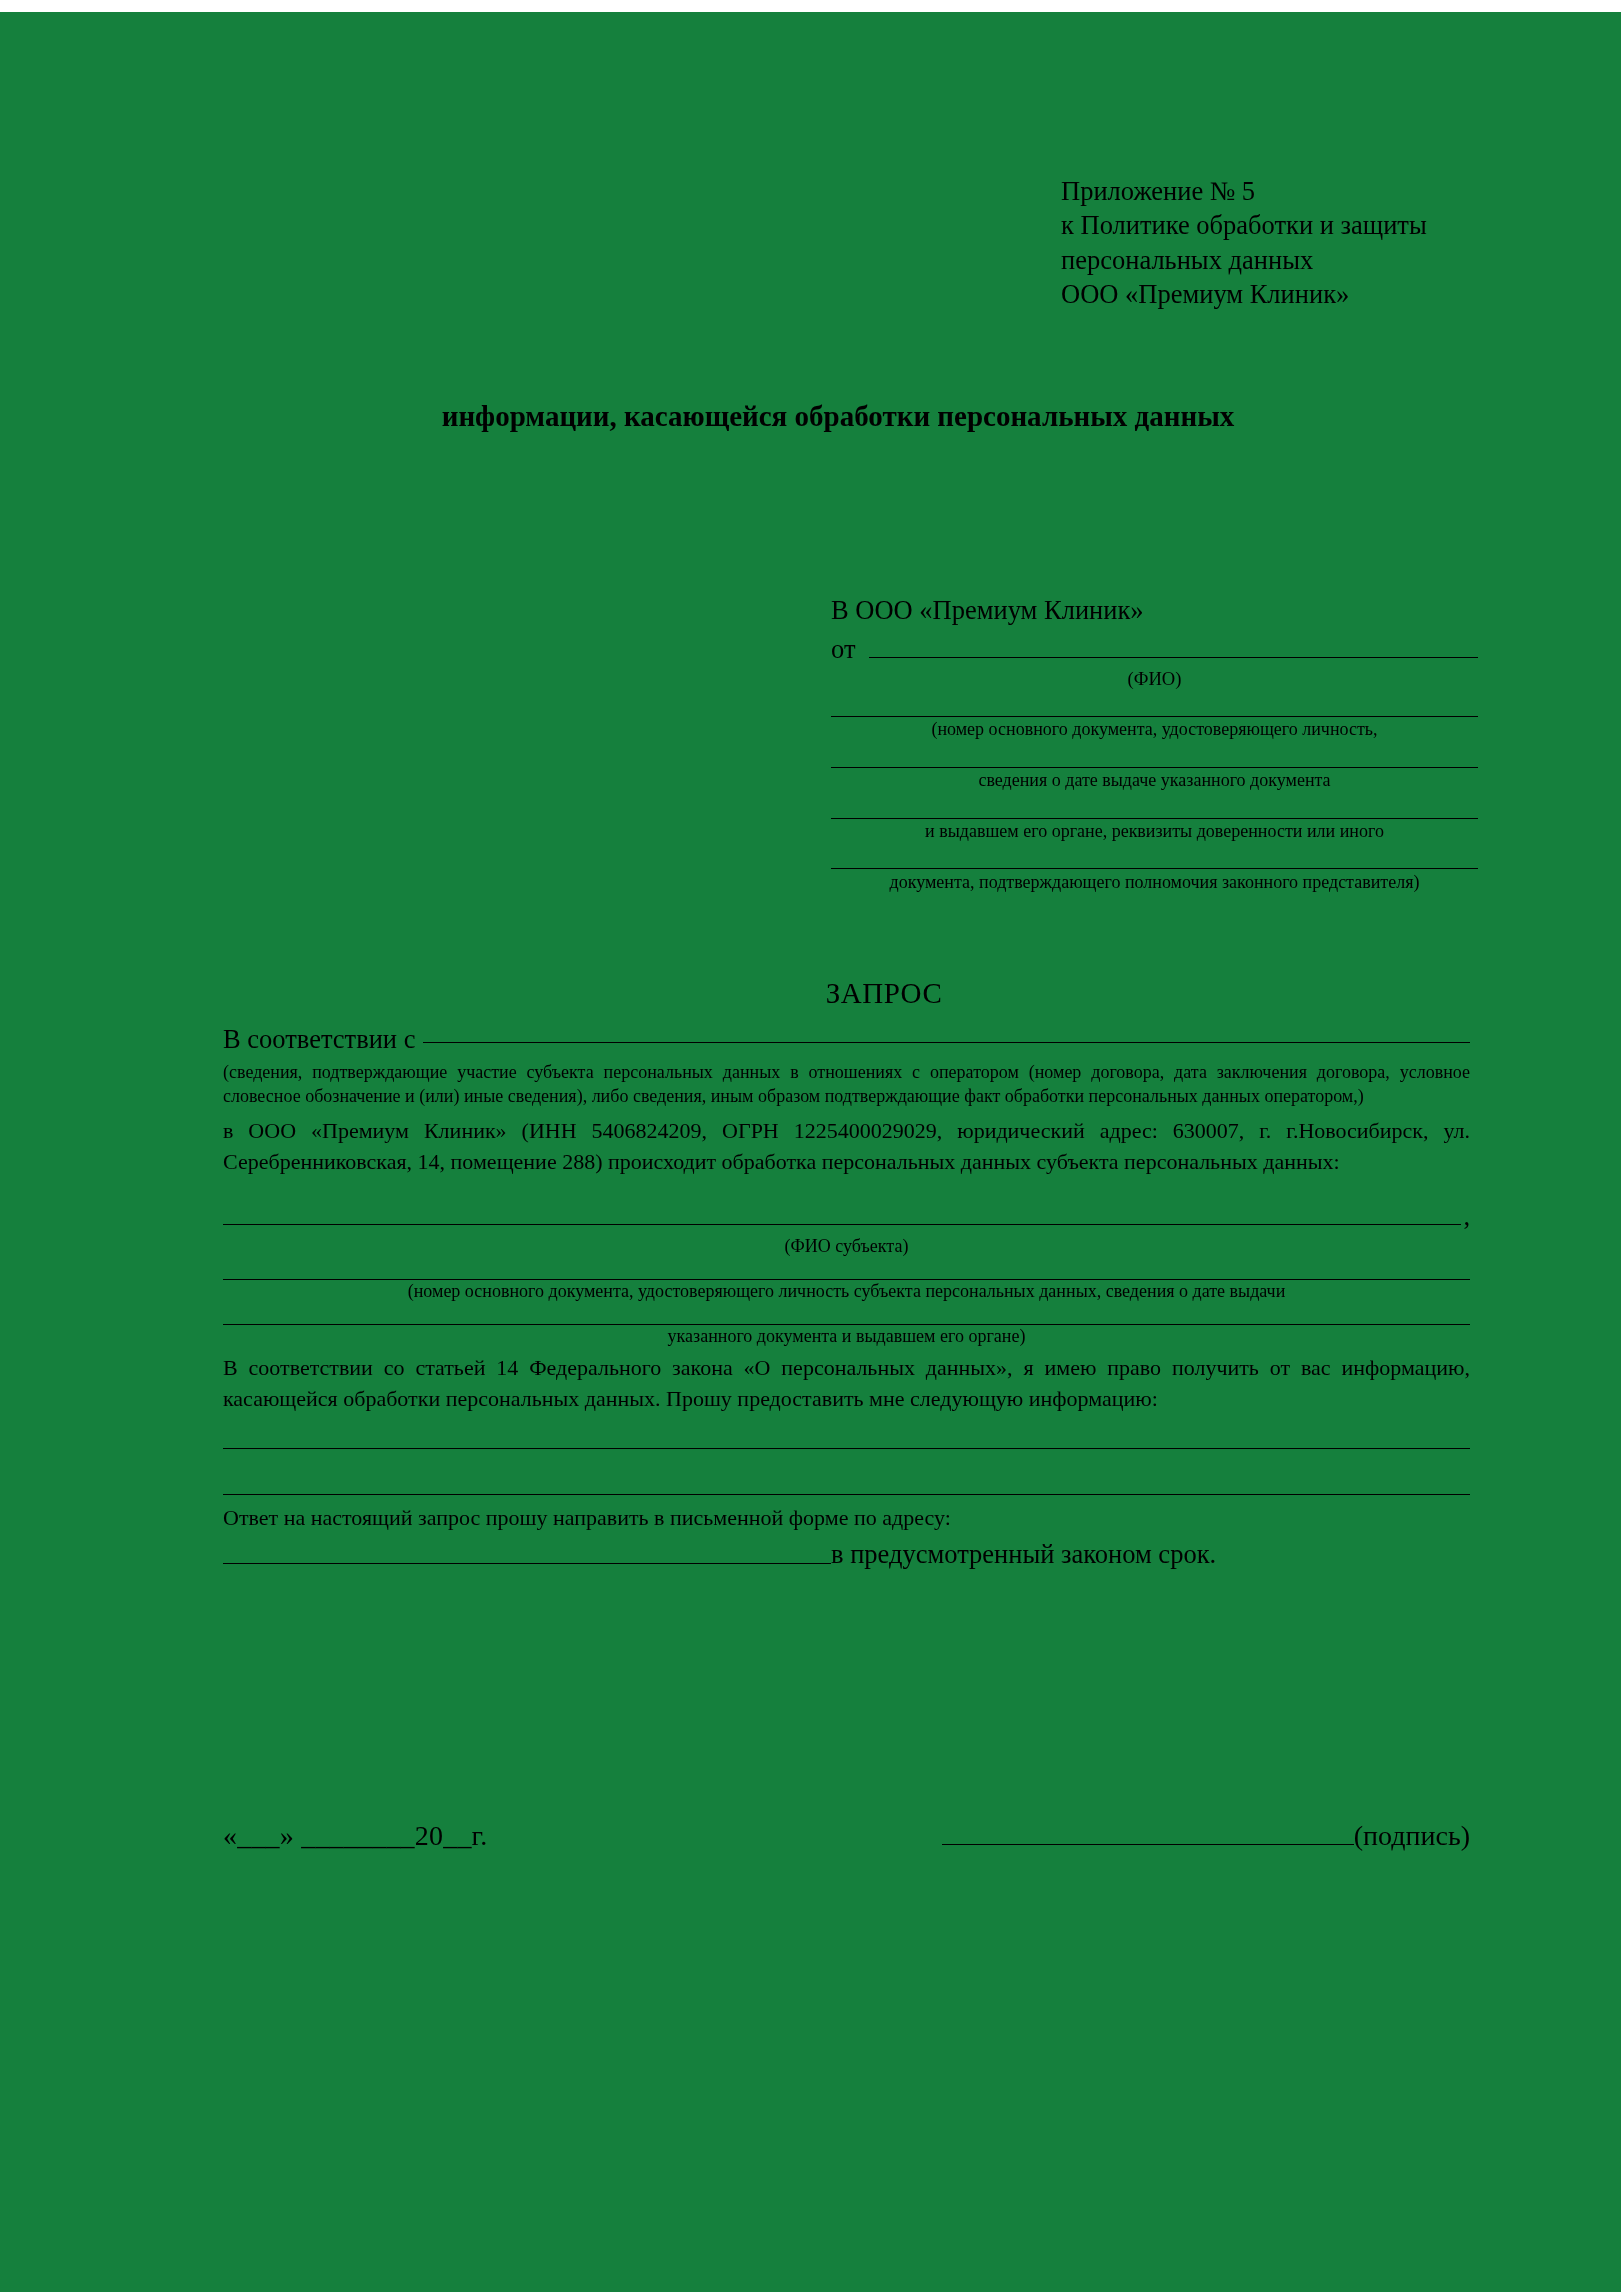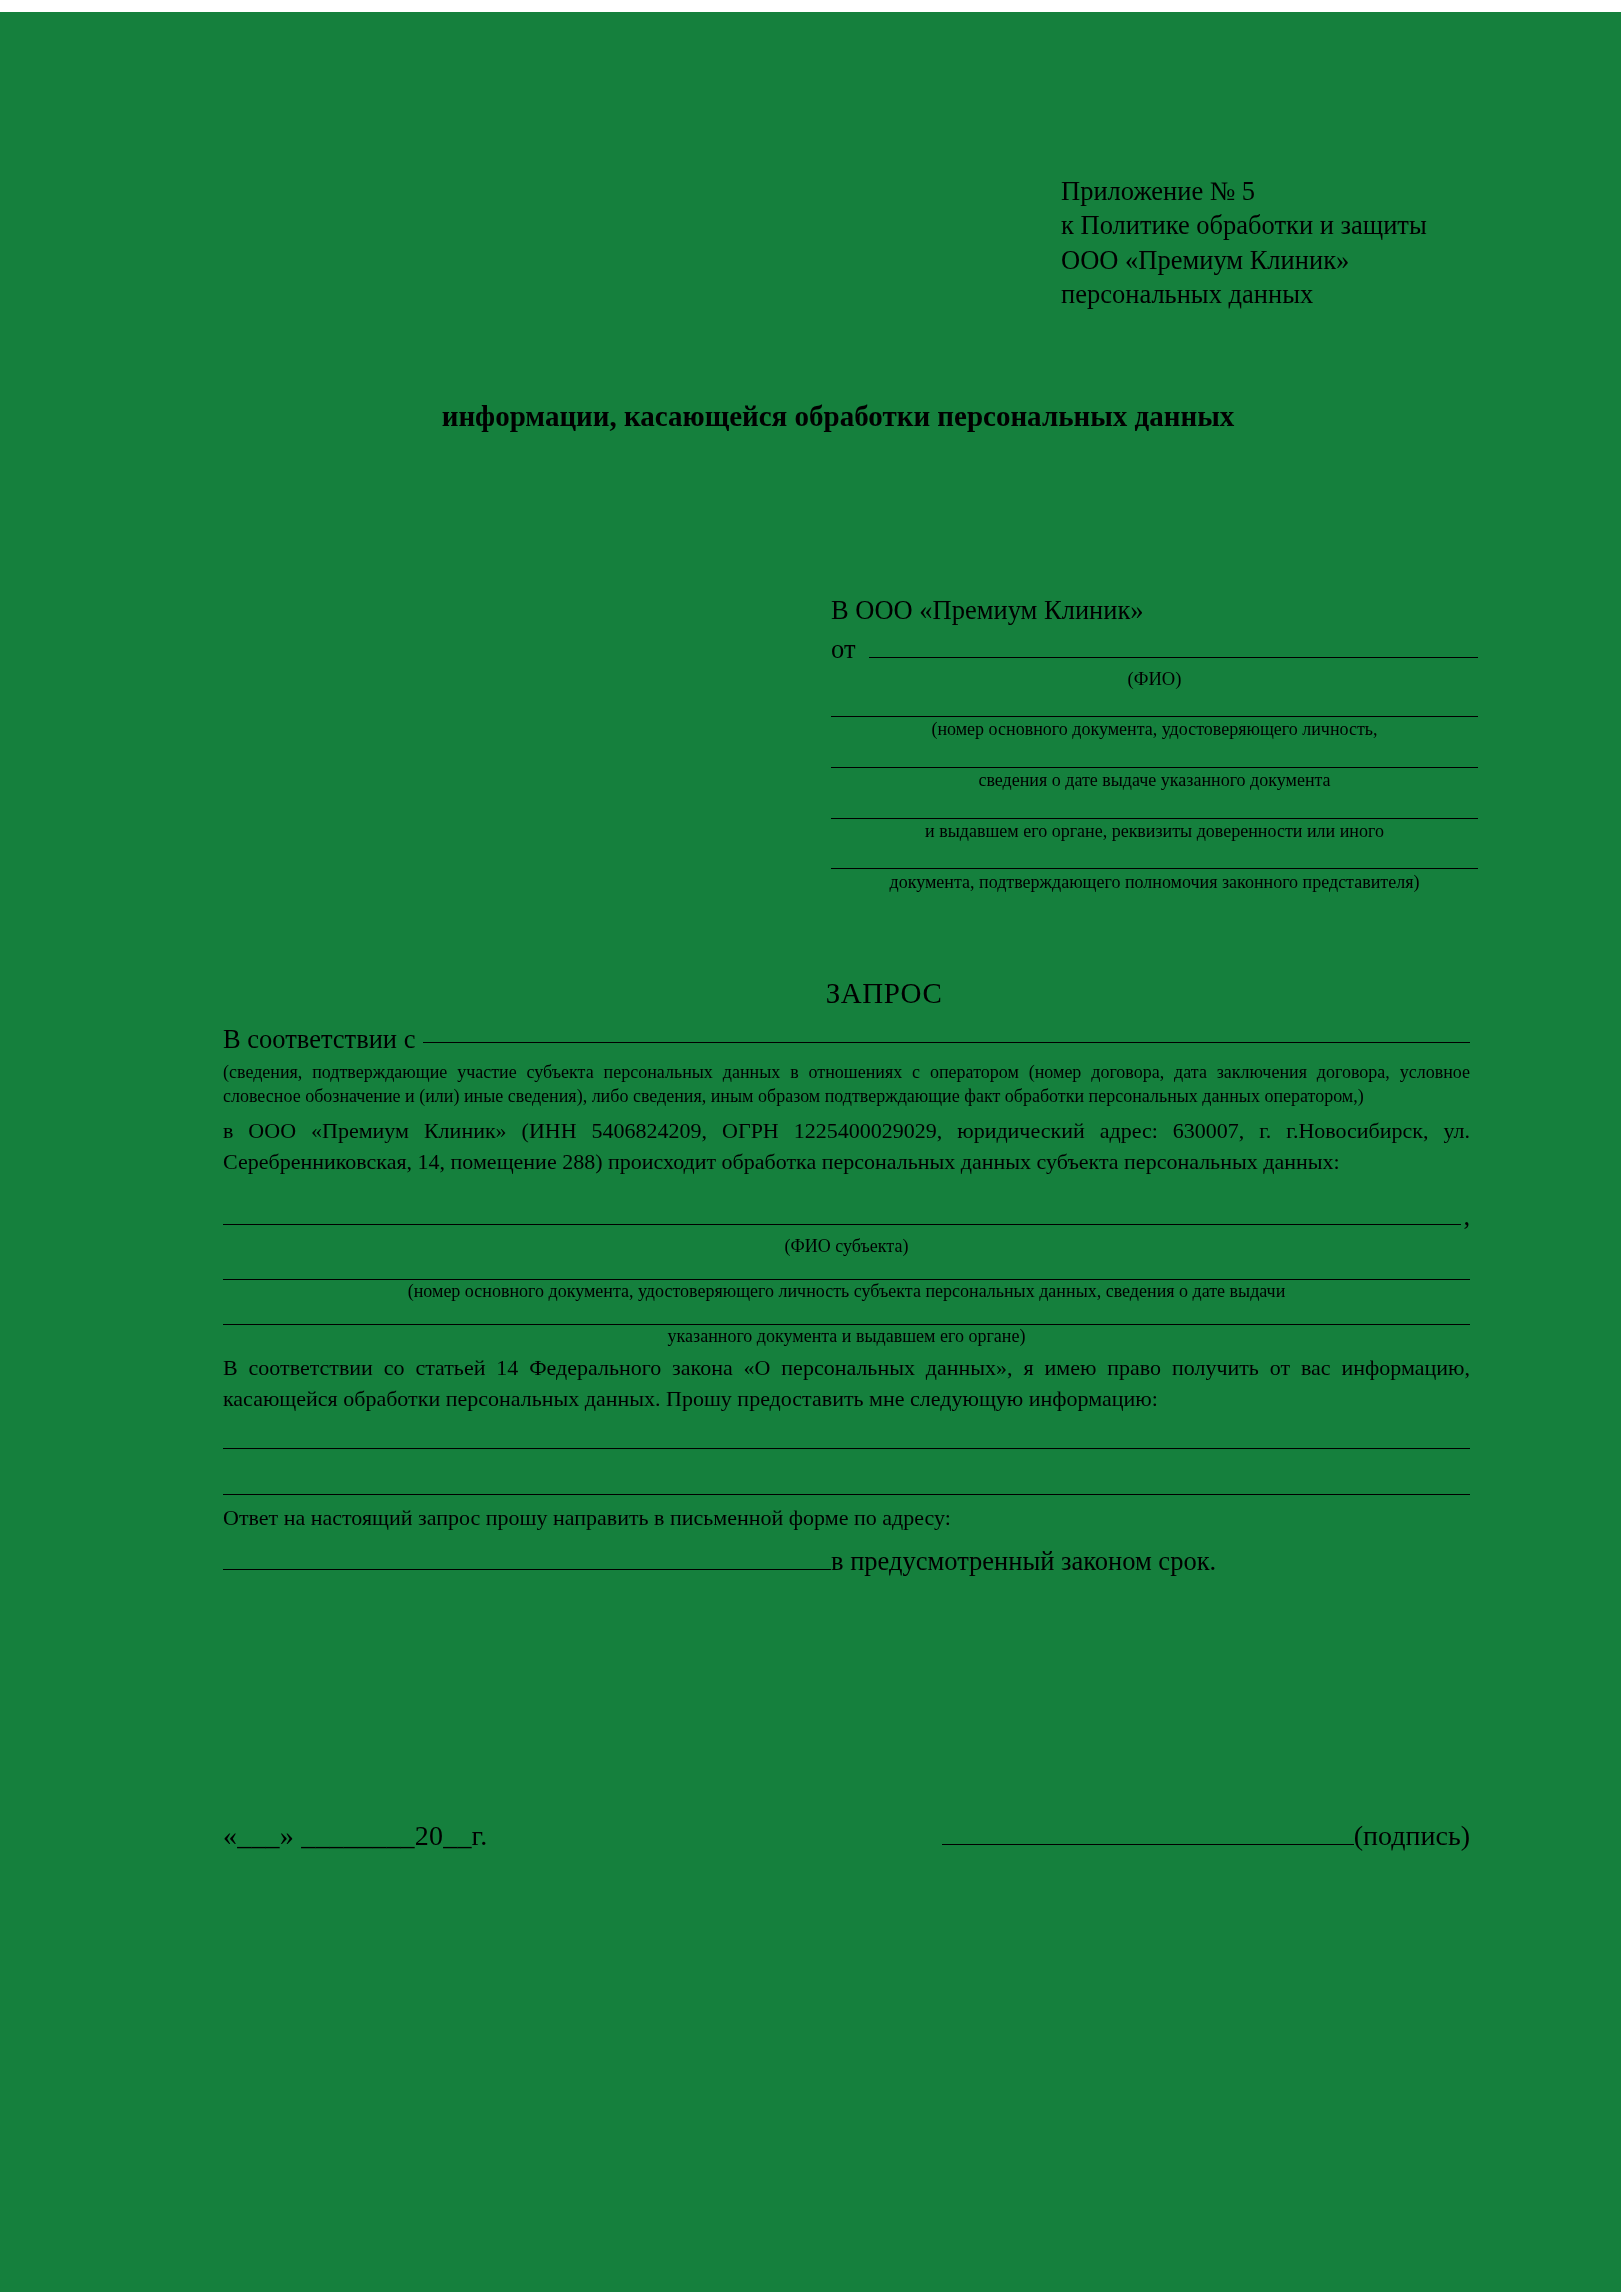--- a/index.html
+++ b/index.html
@@ -183,22 +183,22 @@
   }
 </style>
 </head>
 <body>
 
 <div class="page">
 
   <div class="header-block">
     <div>Приложение № 5</div>
     <div>к Политике обработки и защиты</div>
+    <div>персональных данных</div>
     <div>ООО «Премиум Клиник»</div>
-    <div>персональных данных</div>
   </div>
 
   <div class="doc-title">
     <div>информации, касающейся обработки персональных данных</div>
   </div>
 
   <div class="addressee">
     <div class="to-line">В ООО «Премиум Клиник»</div>
 
     <div class="ot-row">
@@ -247,21 +247,21 @@
     <div class="full-rule" style="margin-top:21.6px;"></div>
     <div class="tiny-center">указанного документа и выдавшем его органе)</div>
 
     <div class="para" style="margin-top:5.9px;">В соответствии со статьей 14 Федерального закона «О персональных данных», я имею право получить от вас информацию, касающейся обработки персональных данных. Прошу предоставить мне следующую информацию:</div>
 
     <div class="full-rule" style="margin-top:33px;"></div>
     <div class="full-rule" style="margin-top:45px;"></div>
 
     <div class="para" style="margin-top:7.8px; text-align:justify;">Ответ  на  настоящий  запрос  прошу  направить  в  письменной  форме  по  адресу:</div>
 
-    <div class="answer-row" style="margin-top:11px;">
+    <div class="answer-row" style="margin-top:4px;align-items:center;">
       <span class="line"></span>
       <span class="txt">в предусмотренный законом срок.</span>
     </div>
 
   </div>
 
   <div class="sign-row">
     <div class="sign-left">«___» ________20__г.</div>
     <div class="sign-right">
       <span class="line"></span>

